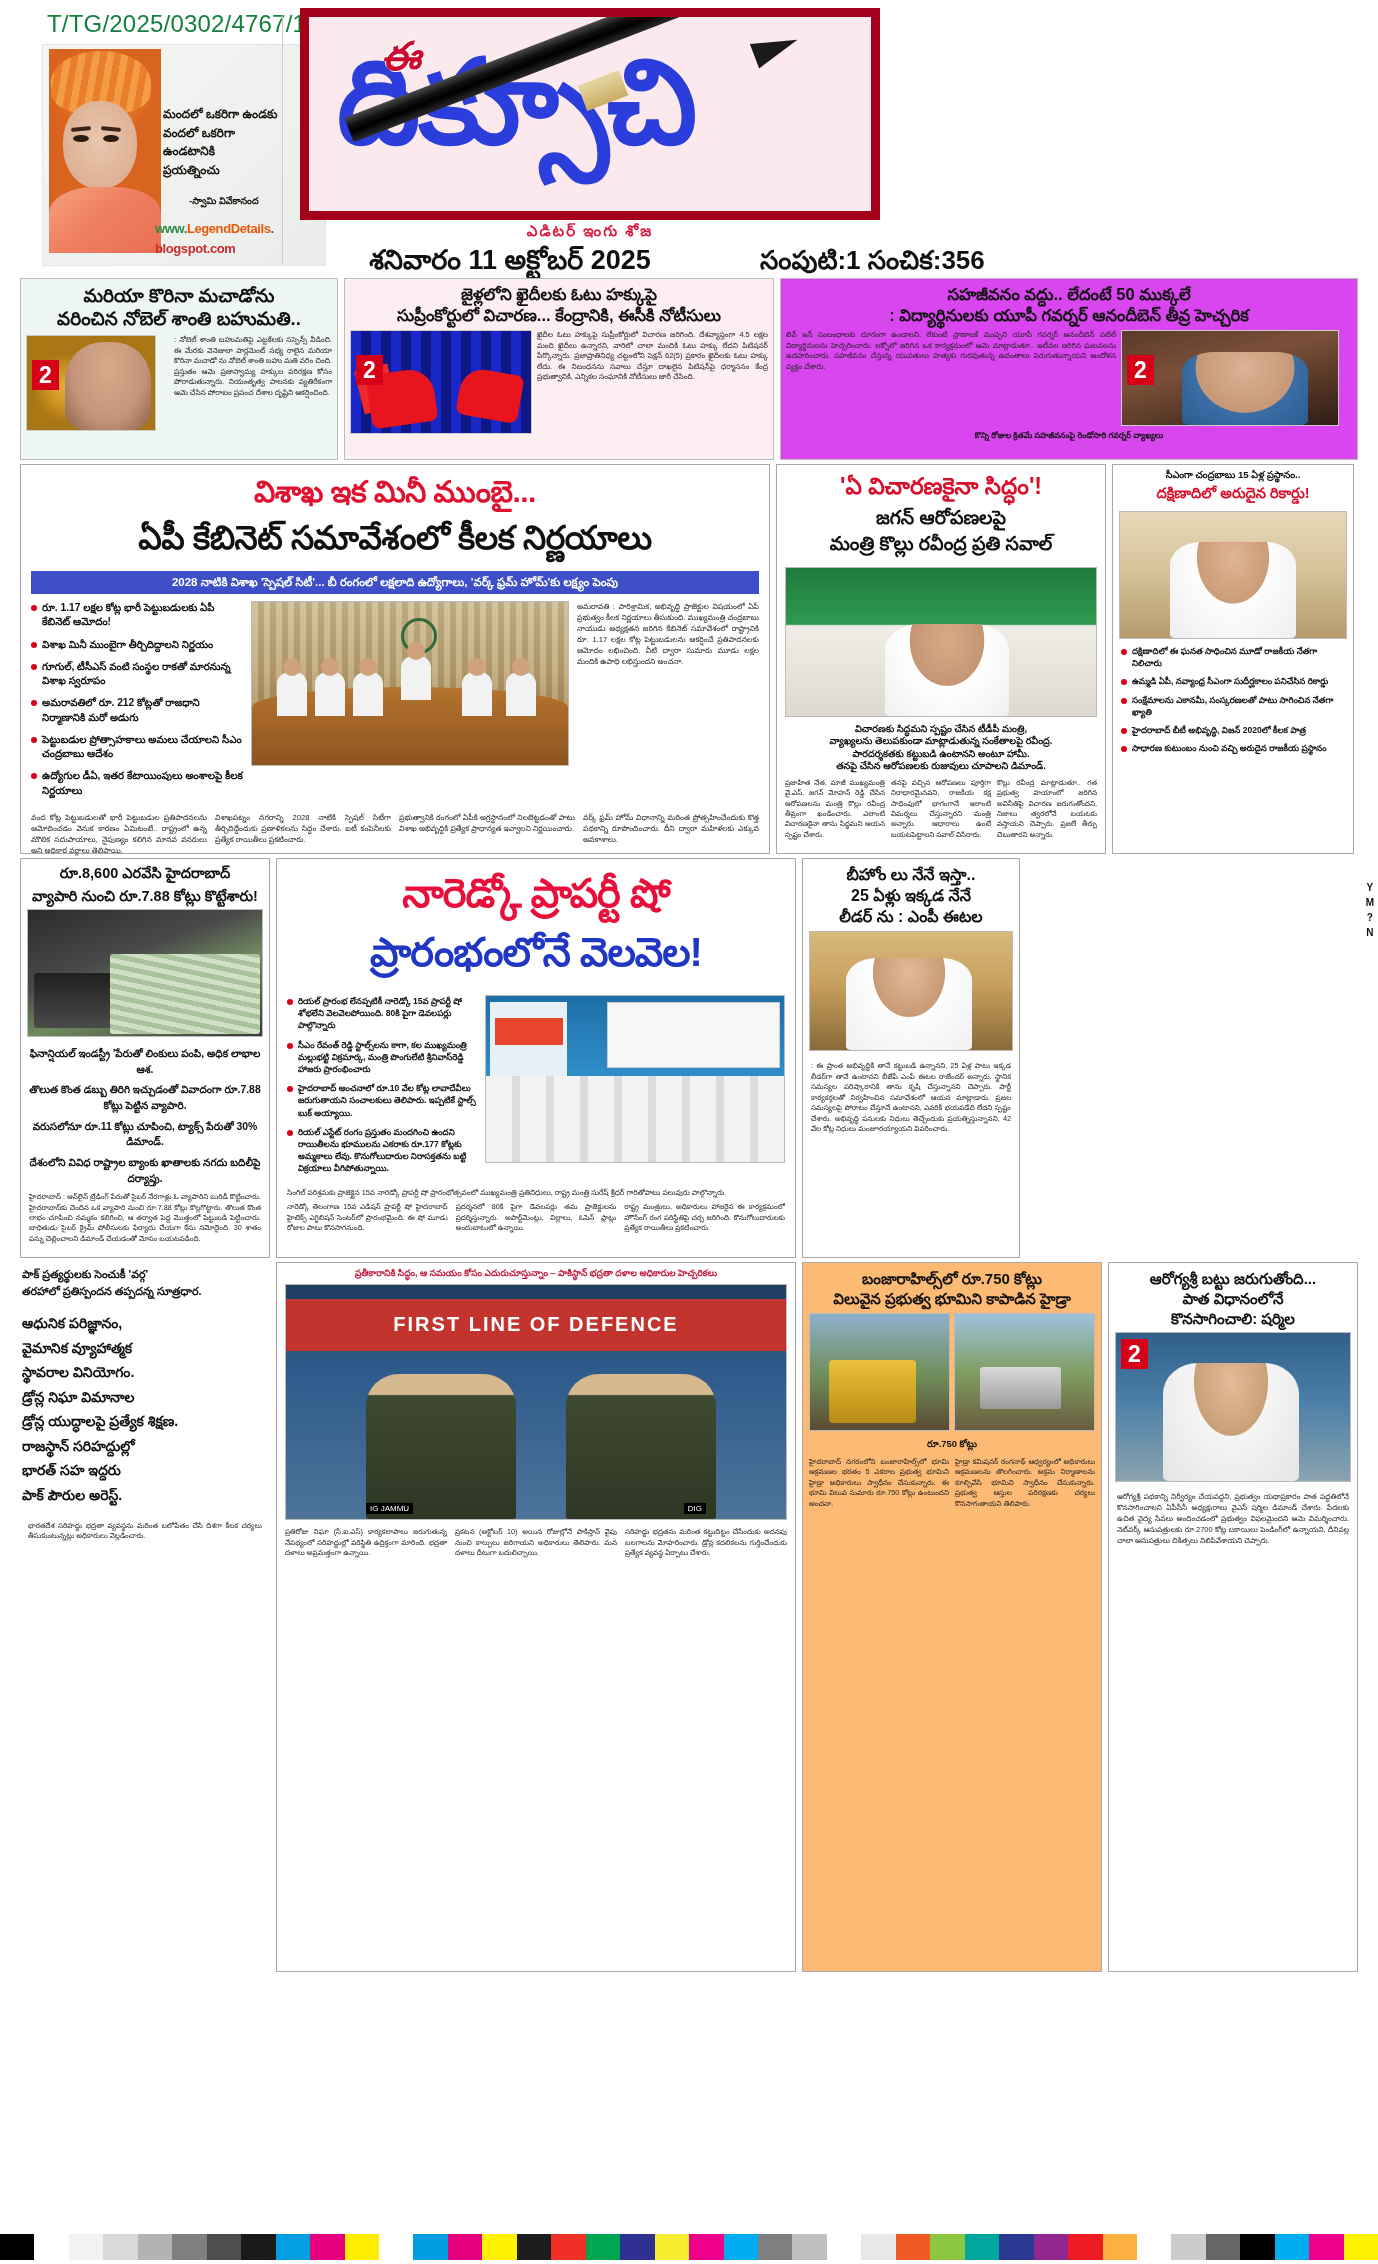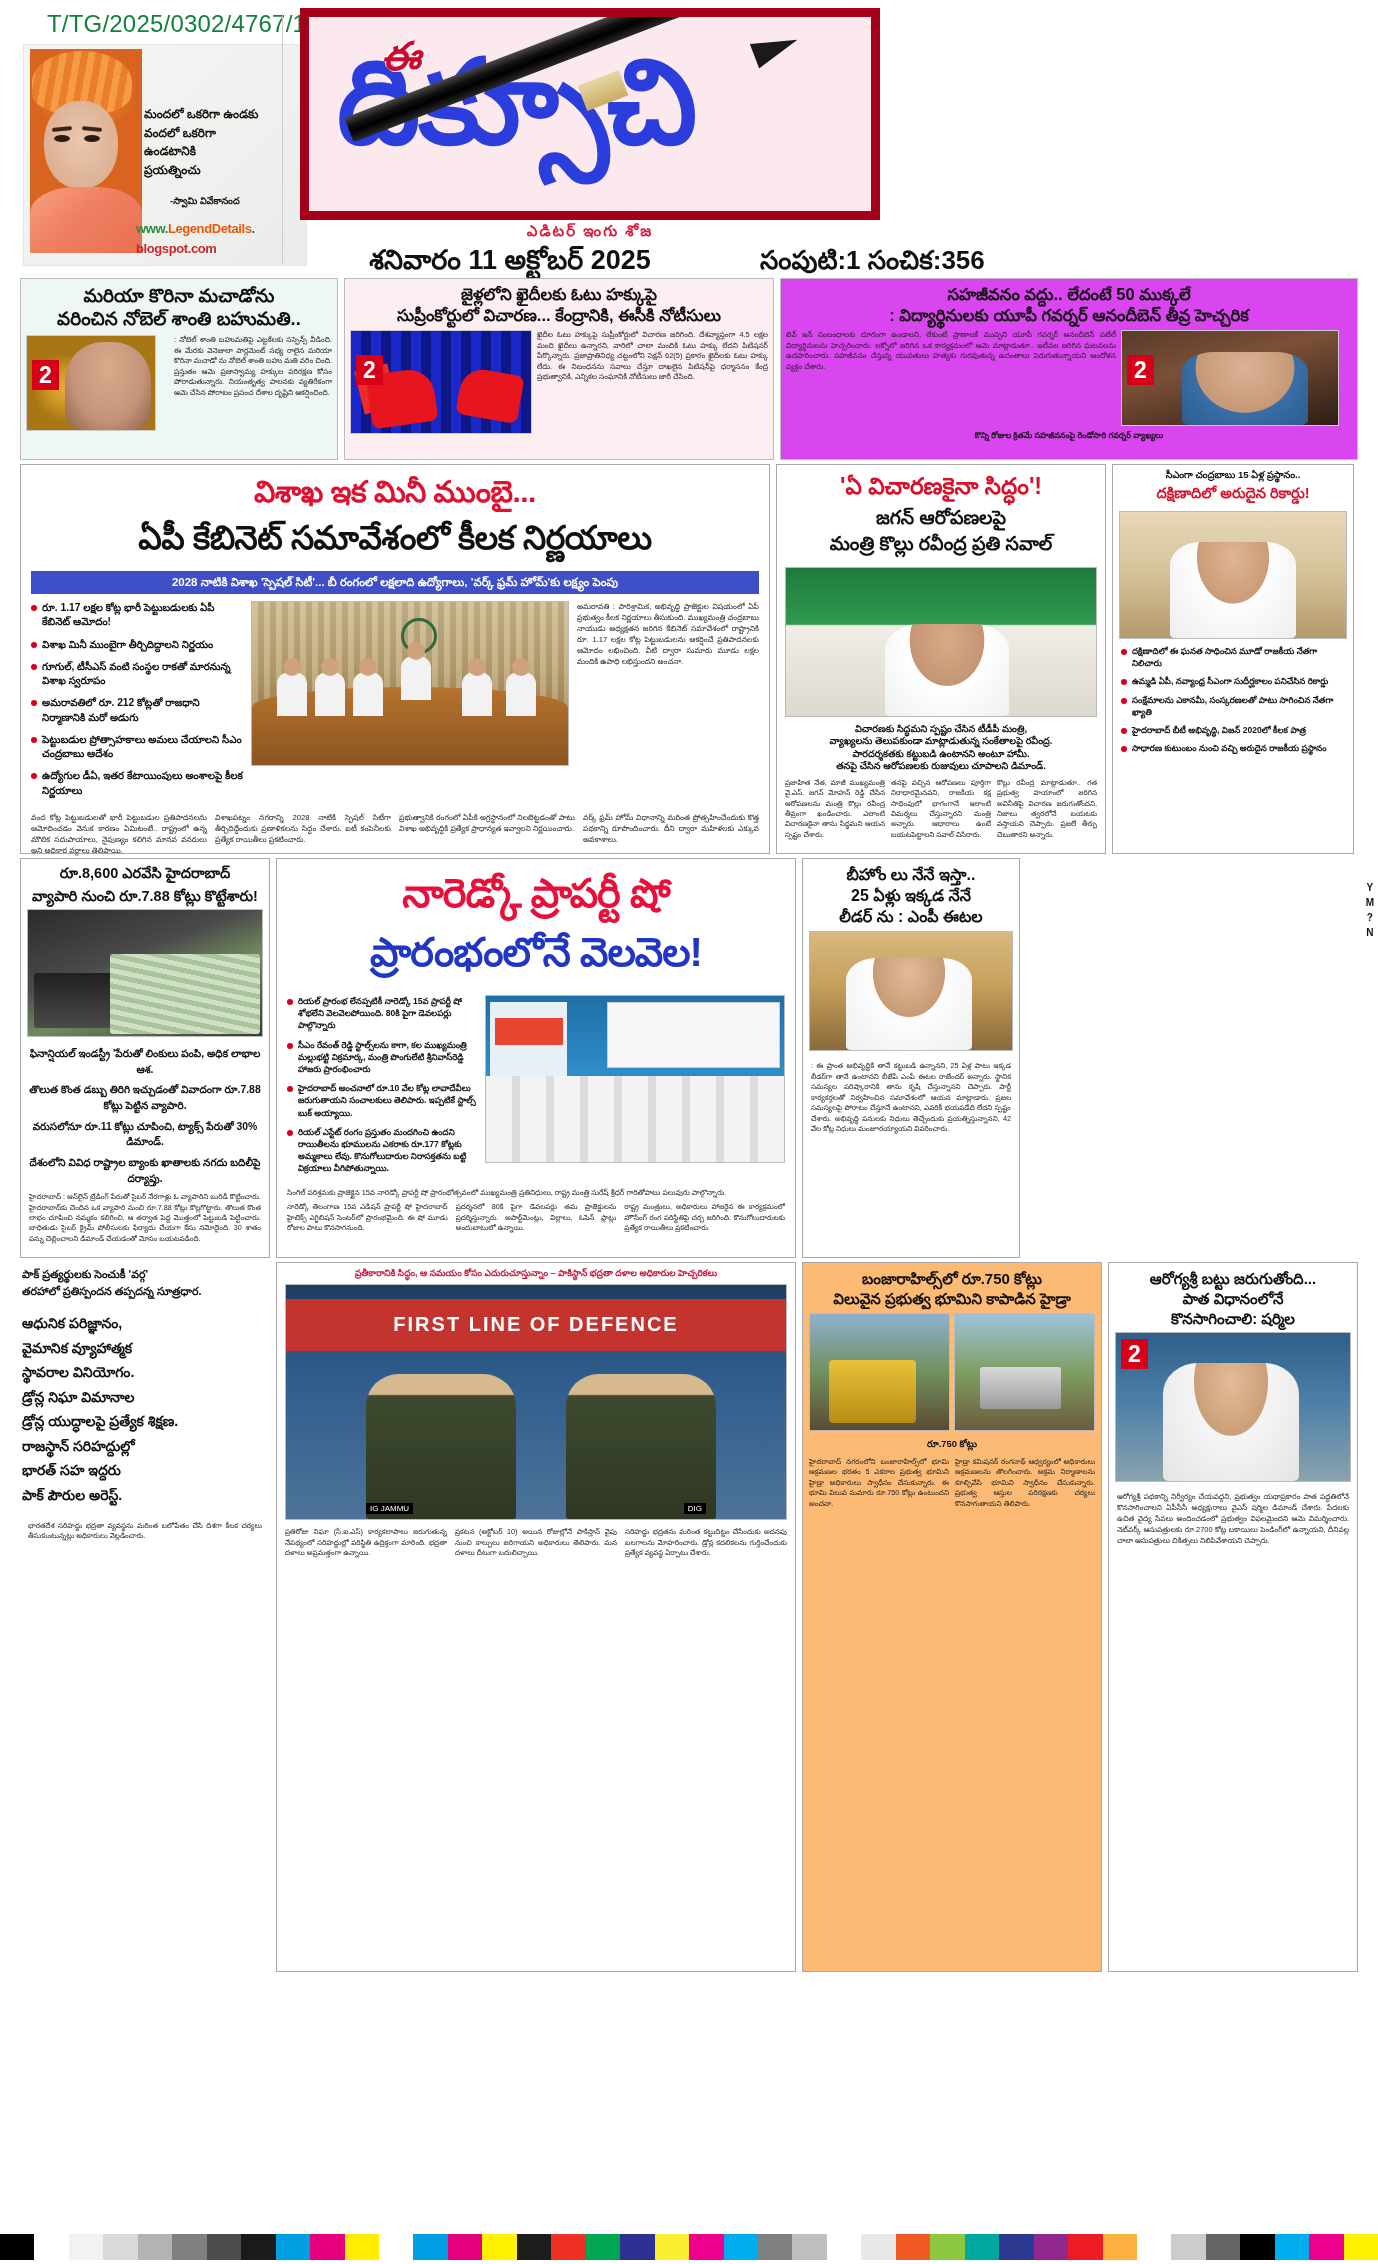--- a/index.html
+++ b/index.html
@@ -12,21 +12,21 @@
   }
   .page { position: relative; width: 1378px; height: 2264px; background:#fff; }
 
   
   .masthead { position: relative; height: 285px; }
   .reg-no {
     position: absolute; left: 28px; top: 10px;
     font-size: 24px; color: #15803d; letter-spacing: 0.2px; margin-left: 19px;
   }
   .viveka-box {
-    position: absolute; left: 23px; top: 44px; width: 284px; height: 222px;
+    position: absolute; left: 42px; top: 44px; width: 284px; height: 222px;
     background: linear-gradient(135deg,#f4f6f4 0%,#eef1ee 60%,#e9ece9 100%);
     overflow: hidden; border: 1px solid #e4e6e4;
   }
   .viveka-head {
     position: absolute; left: 6px; top: 4px; width: 112px; height: 200px;
     background:
       radial-gradient(ellipse 52px 40px at 54px 44px, #f08a3c 0%, #e8742a 60%, #d9641f 100%),
       radial-gradient(ellipse 40px 48px at 52px 108px, #f0d3c0 0%, #e4bda6 70%, #d8ab93 100%),
       linear-gradient(180deg, transparent 55%, #f3917f 58%, #ef7a66 100%);
   }

